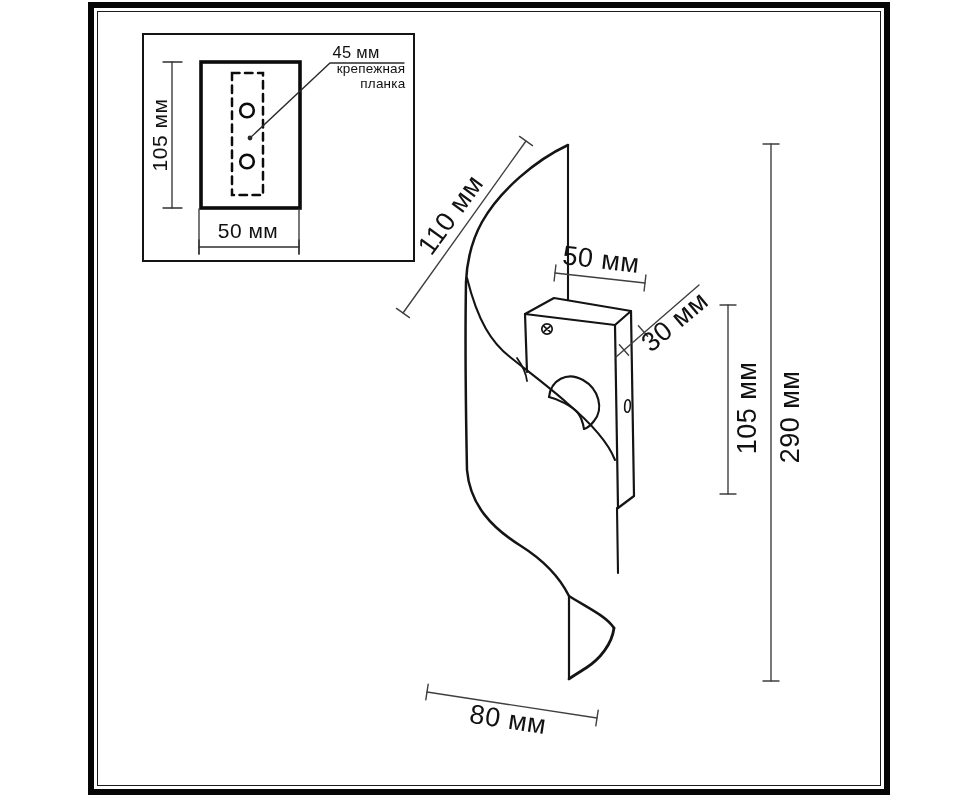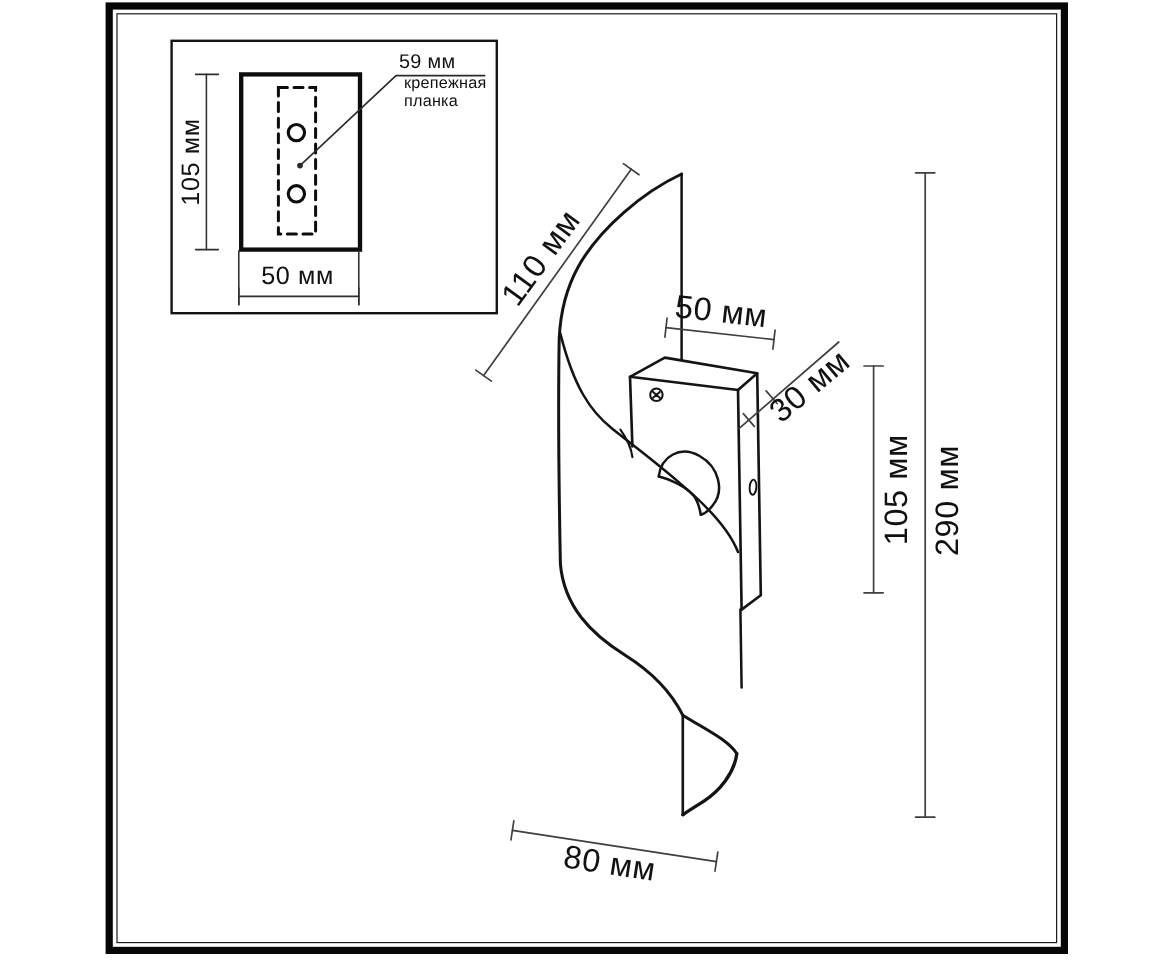--- a/index.html
+++ b/index.html
@@ -22,21 +22,21 @@
   svg.art{position:absolute;left:0;top:0;pointer-events:none;}
   .lbl{
     position:absolute;white-space:nowrap;color:#111;
     transform:translate(-50%,-50%);font-weight:400;letter-spacing:.5px;
   }
   .lbl.big{font-size:27px;}
   .lbl.inset-dim{font-size:21px;}
   .lbl.callout-val{font-size:16.5px;letter-spacing:.3px;}
   .callout-label{
     position:absolute;left:371px;top:77px;transform:translate(-50%,-50%);
-    font-size:13.5px;line-height:1.08;text-align:left;color:#111;letter-spacing:.2px;
+    font-size:13.5px;line-height:1.08;text-align:right;color:#111;letter-spacing:.2px;
   }
   .r-90{transform:translate(-50%,-50%) rotate(-90deg);}
   .r-54{transform:translate(-50%,-50%) rotate(-54deg);}
   .r-40{transform:translate(-50%,-50%) rotate(-40deg);}
   .r6{transform:translate(-50%,-50%) rotate(6.5deg);}
   .r9{transform:translate(-50%,-50%) rotate(8.7deg);}
 </style>
 </head>
 <body>
 
@@ -150,21 +150,21 @@
       <g>
         <path d="M 427,692 L 597,718"></path>
         <path d="M 428.2,684.1 L 425.8,699.9"></path>
         <path d="M 598.2,710.1 L 595.8,725.9"></path>
       </g>
     </g>
   </svg>
 
   <div class="lbl inset-dim r-90" style="left:160px;top:135px;">105 мм</div>
   <div class="lbl inset-dim" style="left:248px;top:231px;">50 мм</div>
-  <div class="lbl callout-val" style="left:356px;top:52px;">59 мм</div>
+  <div class="lbl callout-val" style="left:356px;top:52px;">45 мм</div>
   <div class="callout-label">
     <div>крепежная</div>
     <div>планка</div>
   </div>
 
   <div class="lbl big r-54" style="left:451px;top:215px;">110 мм</div>
   <div class="lbl big r6" style="left:601px;top:260px;">50 мм</div>
   <div class="lbl big r-40" style="left:675px;top:322px;">30 мм</div>
   <div class="lbl big r-90" style="left:747px;top:408px;">105 мм</div>
   <div class="lbl big r-90" style="left:790px;top:417px;">290 мм</div>

